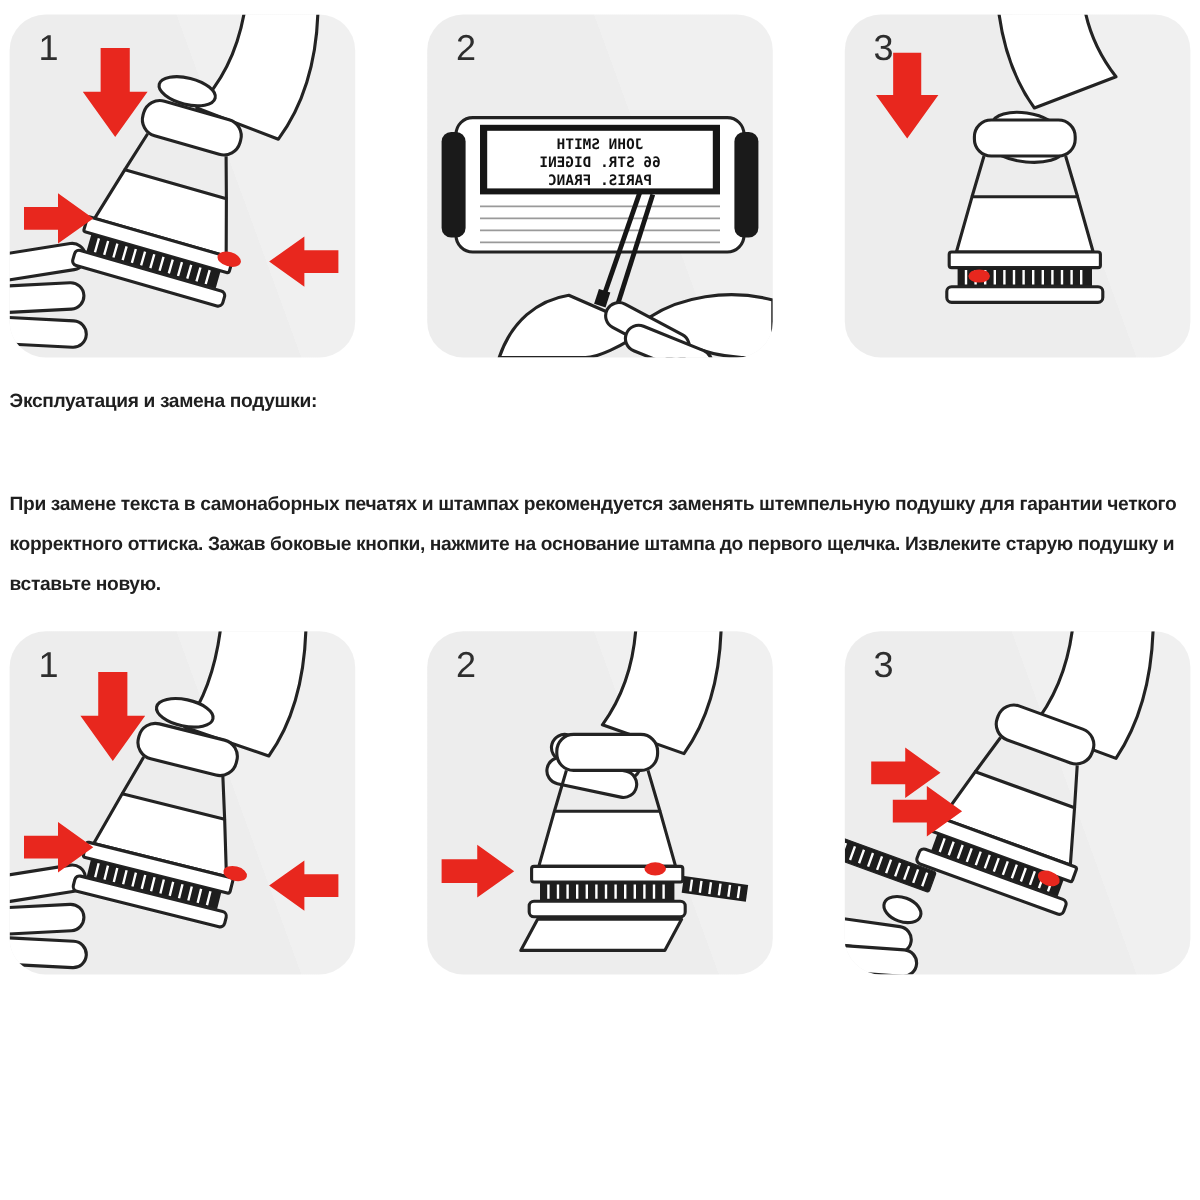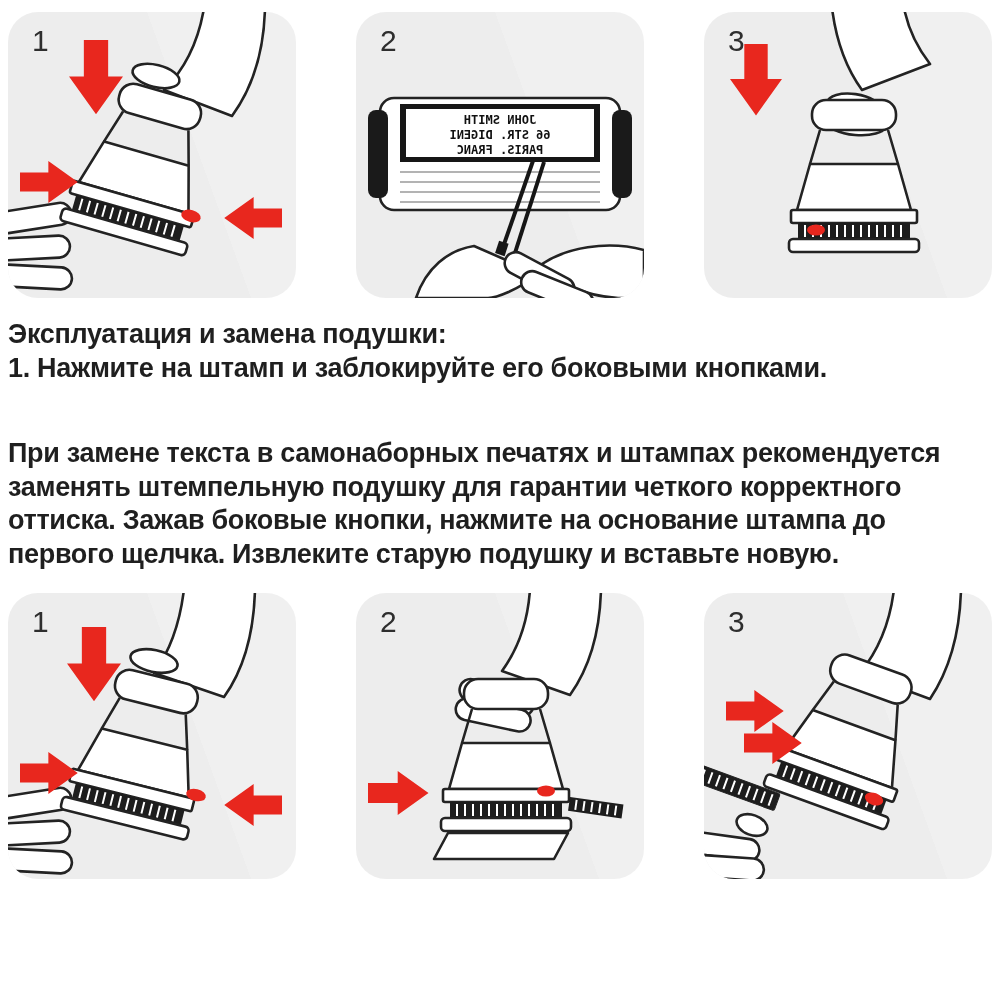--- a/index.html
+++ b/index.html
@@ -14,21 +14,21 @@
     position:relative;width:288px;height:286px;border-radius:30px;overflow:hidden;
     background:linear-gradient(250deg,#f0f0f0 38%,var(--panel-bg,#ededed) 38%);
   }
   .panel-number{
     position:absolute;top:14px;left:24px;font-size:30px;line-height:1;
     color:#2e2e2e;z-index:3;letter-spacing:0;
   }
   .illu{position:absolute;inset:0;width:100%;height:100%;display:block;}
   .text-block{
     width:980px;margin:20px 0 0 8px;
-    font-size:27px;font-weight:bold;line-height:33.5px;letter-spacing:-0.3px;
+    font-size:16px;font-weight:bold;line-height:33.5px;letter-spacing:-0.3px;
     color:var(--text,#1f1f1f);
   }
   .text-block p{margin:0;}
   .text-block.second{margin-top:52px;}
 </style>
 </head>
 <body>
 
 <svg width="0" height="0" style="position:absolute" aria-hidden="true">
 <defs>
@@ -114,21 +114,20 @@
           <use href="#stamp"></use>
         </g>
       <ellipse cx="112" cy="218" rx="9" ry="5.5" fill="var(--arrow-red)"></ellipse>
       <use href="#arrow-right" transform="translate(52,32) rotate(90) scale(1.3)" fill="var(--arrow-red)"></use>
     </svg>
   </div>
 </div>
 
 <div class="text-block">
   <p>Эксплуатация и замена подушки:</p>
-  <p>1. Нажмите на штамп и заблокируйте его боковыми кнопками.</p>
 </div>
 
 <div class="text-block second">
   <p>При замене текста в самонаборных печатях и штампах рекомендуется заменять штемпельную подушку для гарантии четкого корректного оттиска. Зажав боковые кнопки, нажмите на основание штампа до первого щелчка. Извлеките старую подушку и вставьте новую.</p>
 </div>
 
 <div class="panels-row bottom">
 
   <div class="panel">
     <div class="panel-number">1</div>

